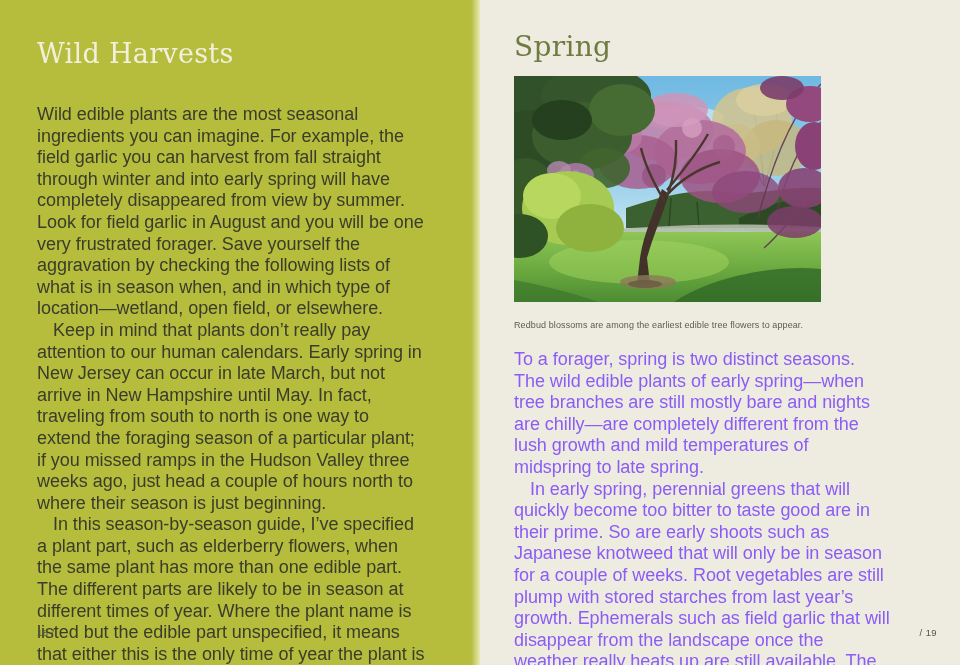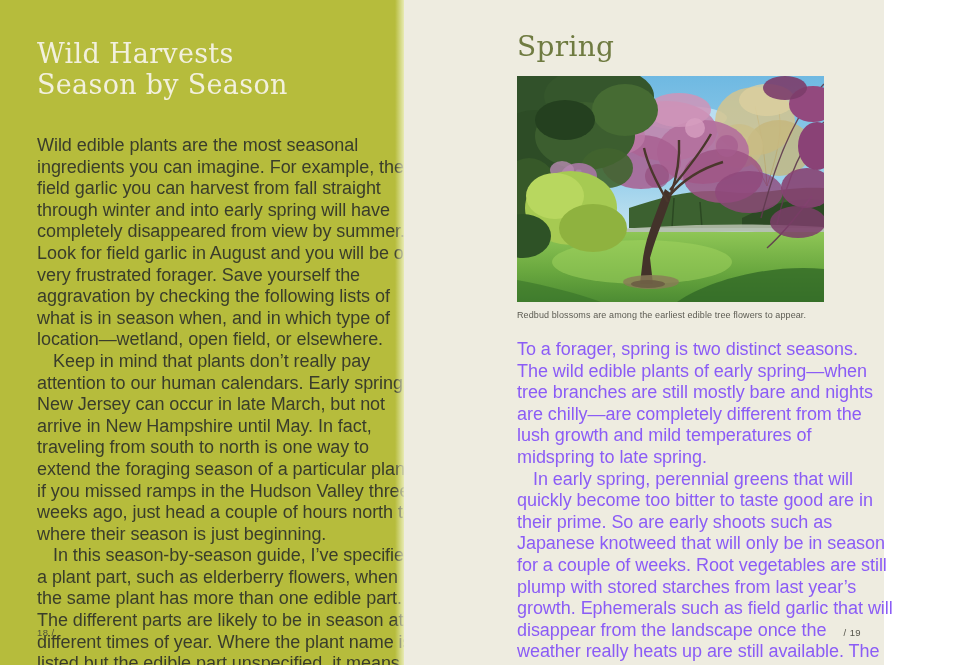--- a/index.html
+++ b/index.html
@@ -6,21 +6,21 @@
   body {
     width: 960px; height: 665px; overflow: hidden;
     font-family: "Liberation Sans", sans-serif;
     -webkit-font-smoothing: antialiased;
   }
   .spread { display: flex; width: 960px; height: 665px; }
 
   
   .page-left {
     position: relative; box-sizing: border-box;
-    width: 404px; height: 665px;
+    width: 480px; height: 665px;
     background: #b6bc3c;
     padding: 38px 55px 0 37px;
   }
   .page-left::after { 
     content: ""; position: absolute; top: 0; right: 0; width: 9px; height: 665px;
     background: linear-gradient(90deg, rgba(245,247,205,0) 0%, rgba(240,243,200,0.85) 100%);
     pointer-events: none;
   }
   .left-title {
     margin: 0; font-family: "DejaVu Serif", "Liberation Serif", serif;
@@ -41,45 +41,45 @@
     font-size: 9.5px; letter-spacing: 0.4px;
   }
   .folio-left { left: 37px; color: #51543a; }
   .folio-right { right: 23px; color: #56554b; }
 
   
   .page-right {
     position: relative; box-sizing: border-box;
     width: 480px; height: 665px;
     background: #eeece0;
-    padding: 30px 35px 0 113px;
+    padding: 30px 35px 0 34px;
   }
   .right-heading {
     margin: 0; font-family: "DejaVu Serif", "Liberation Serif", serif;
     font-weight: 400; font-size: 28px; line-height: 33px;
     color: #6f7b41; letter-spacing: 0.3px;
   }
   figure.photo-block { margin: 13px 0 0 0; }
   .photo-frame { display: block; width: 307px; height: 226px; }
   figcaption.photo-caption {
-    margin-top: 7px; font-size: 9px; line-height: 12px;
+    margin-top: 17px; font-size: 9px; line-height: 12px;
     color: #5c5b52; letter-spacing: 0.1px;
   }
   .page-right .body-copy {
     margin-top: 18px; width: 376px; color: #8b5cf6;
   }
 </style>
 </head>
 <body>
 
 <div class="spread">
 
   <div class="page-left">
     <h1 class="left-title"><span>Wild Harvests</span><br>
-      <span>Season by Season</span></h1>
+      </h1>
     <div class="body-copy">
       <p>Wild edible plants are the most seasonal ingredients you can imagine. For example, the field garlic you can harvest from fall straight through winter and into early spring will have completely disappeared from view by summer. Look for field garlic in August and you will be one very frustrated forager. Save yourself the aggravation by checking the following lists of what is in season when, and in which type of location—wetland, open field, or elsewhere.</p>
       <p>Keep in mind that plants don’t really pay attention to our human calendars. Early spring in New Jersey can occur in late March, but not arrive in New Hampshire until May. In fact, traveling from south to north is one way to extend the foraging season of a particular plant; if you missed ramps in the Hudson Valley three weeks ago, just head a couple of hours north to where their season is just beginning.</p>
       <p>In this season-by-season guide, I’ve specified a plant part, such as elderberry flowers, when the same plant has more than one edible part. The different parts are likely to be in season at different times of year. Where the plant name is listed but the edible part unspecified, it means that either this is the only time of year the plant is edible, or there is only one part of the plant that is ever used. Refer to each plant’s individual profile for details about how to collect and prepare it.</p>
     </div>
     <div class="folio folio-left">18 /</div>
   </div>
 
   <div class="page-right">
     <h2 class="right-heading">Spring</h2>

